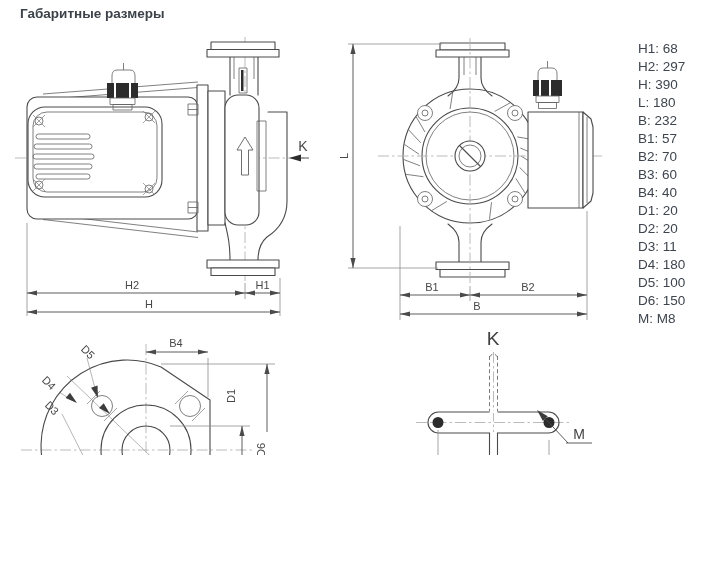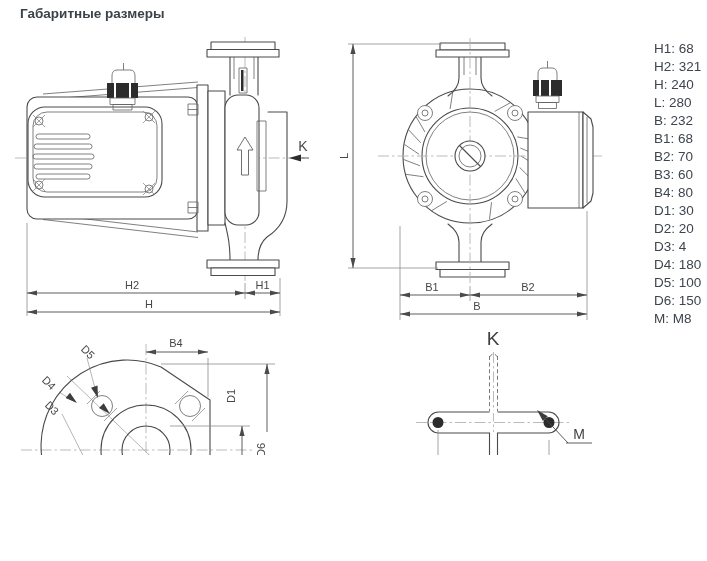--- a/index.html
+++ b/index.html
@@ -1,20 +1,20 @@
 <!DOCTYPE html>
 <html><head>
 <meta charset="utf-8">
 <style>
   html,body{margin:0;padding:0;background:#fff;}
   .canvas{position:relative;width:707px;height:455px;background:#fff;overflow:hidden;
           font-family:"Liberation Sans",sans-serif;}
   .page-title{position:absolute;left:20px;top:6px;font-size:13.5px;font-weight:bold;color:#3b4249;}
   .dim-list{position:absolute;left:638px;top:40px;font-size:13.5px;color:#3e454e;line-height:18px;}
-  .dim-list div{white-space:nowrap;margin-left:16px;}
+  .dim-list div{white-space:nowrap;}
   svg{position:absolute;overflow:visible;}
   #svg-side{left:12px;top:33px;}
   #svg-front{left:330px;top:30px;}
   #svg-flange{left:15px;top:330px;}
   #svg-key{left:398px;top:318px;}
   .ol{fill:none;stroke:#4a4a4a;stroke-width:1.1;stroke-linejoin:round;stroke-linecap:round;}
   .olw{fill:#fff;stroke:#4a4a4a;stroke-width:1.1;stroke-linejoin:round;}
   .ol2{fill:none;stroke:#5f5f5f;stroke-width:0.8;stroke-linejoin:round;}
   .cl{fill:none;stroke:#b3b3b3;stroke-width:0.9;stroke-dasharray:11 3 2.5 3;}
   .hid{fill:none;stroke:#6a6a6a;stroke-width:0.9;stroke-dasharray:4 2.6;}
@@ -313,29 +313,29 @@
       <line class="ext" x1="40" y1="112" x2="40" y2="192"></line>
       <line class="ext" x1="151" y1="122" x2="151" y2="192"></line>
       <line class="dim" x1="40" y1="184" x2="151" y2="184" marker-start="url(#dimA)" marker-end="url(#dimA)"></line>
       <rect class="wfill" x="96" y="174" width="29" height="17"></rect>
       <text class="lbl" style="font-size:12.5px" x="110" y="189" text-anchor="middle">B3</text>
     </g>
   </svg>
 
   <div class="dim-list">
     <div>H1: 68</div>
-    <div>H2: 321</div>
-    <div>H: 240</div>
-    <div>L: 280</div>
+    <div>H2: 297</div>
+    <div>H: 390</div>
+    <div>L: 180</div>
     <div>B: 232</div>
-    <div>B1: 68</div>
+    <div>B1: 57</div>
     <div>B2: 70</div>
     <div>B3: 60</div>
-    <div>B4: 80</div>
-    <div>D1: 30</div>
+    <div>B4: 40</div>
+    <div>D1: 20</div>
     <div>D2: 20</div>
-    <div>D3: 4</div>
+    <div>D3: 11</div>
     <div>D4: 180</div>
     <div>D5: 100</div>
     <div>D6: 150</div>
     <div>M: M8</div>
   </div>
 </div>
 
 </body></html>

